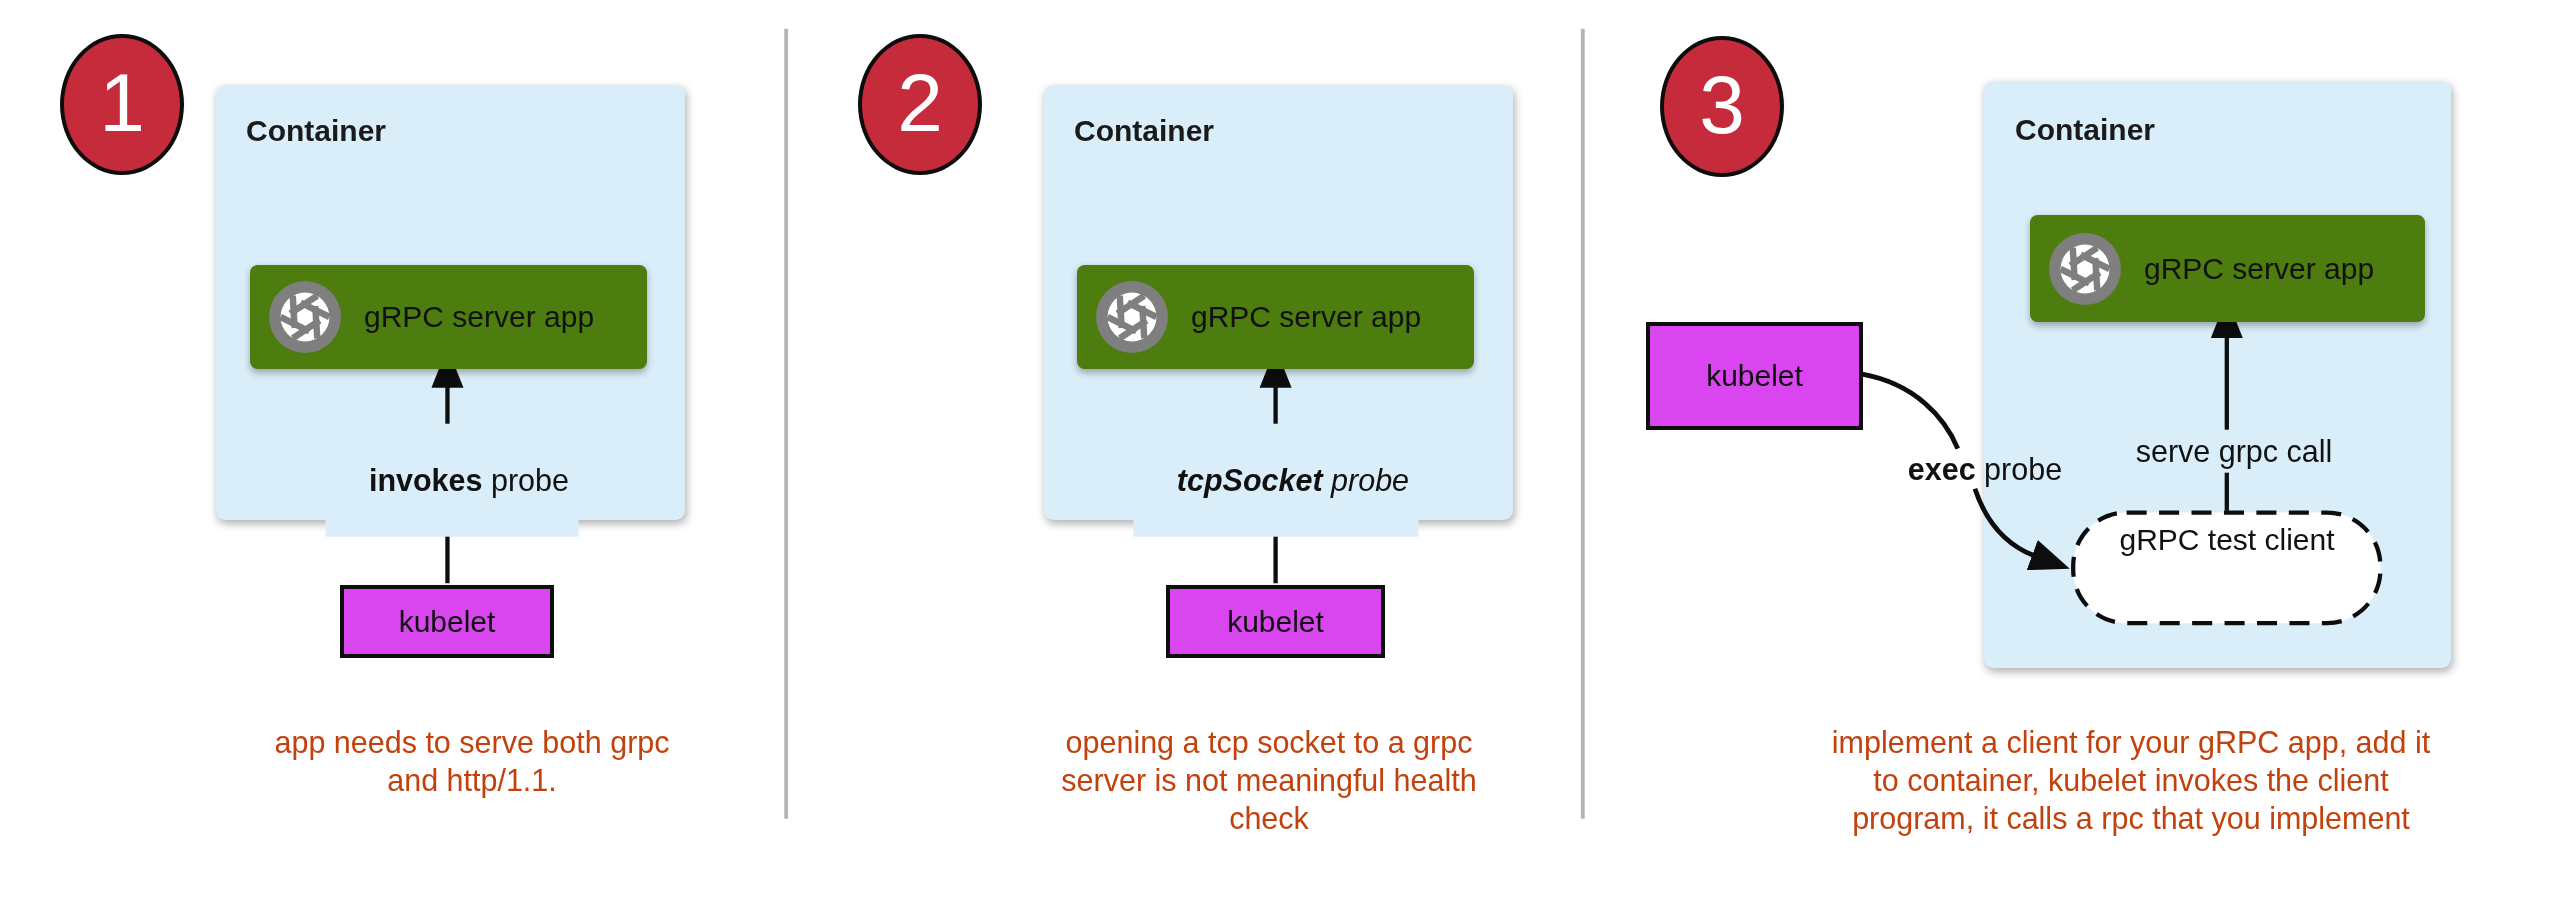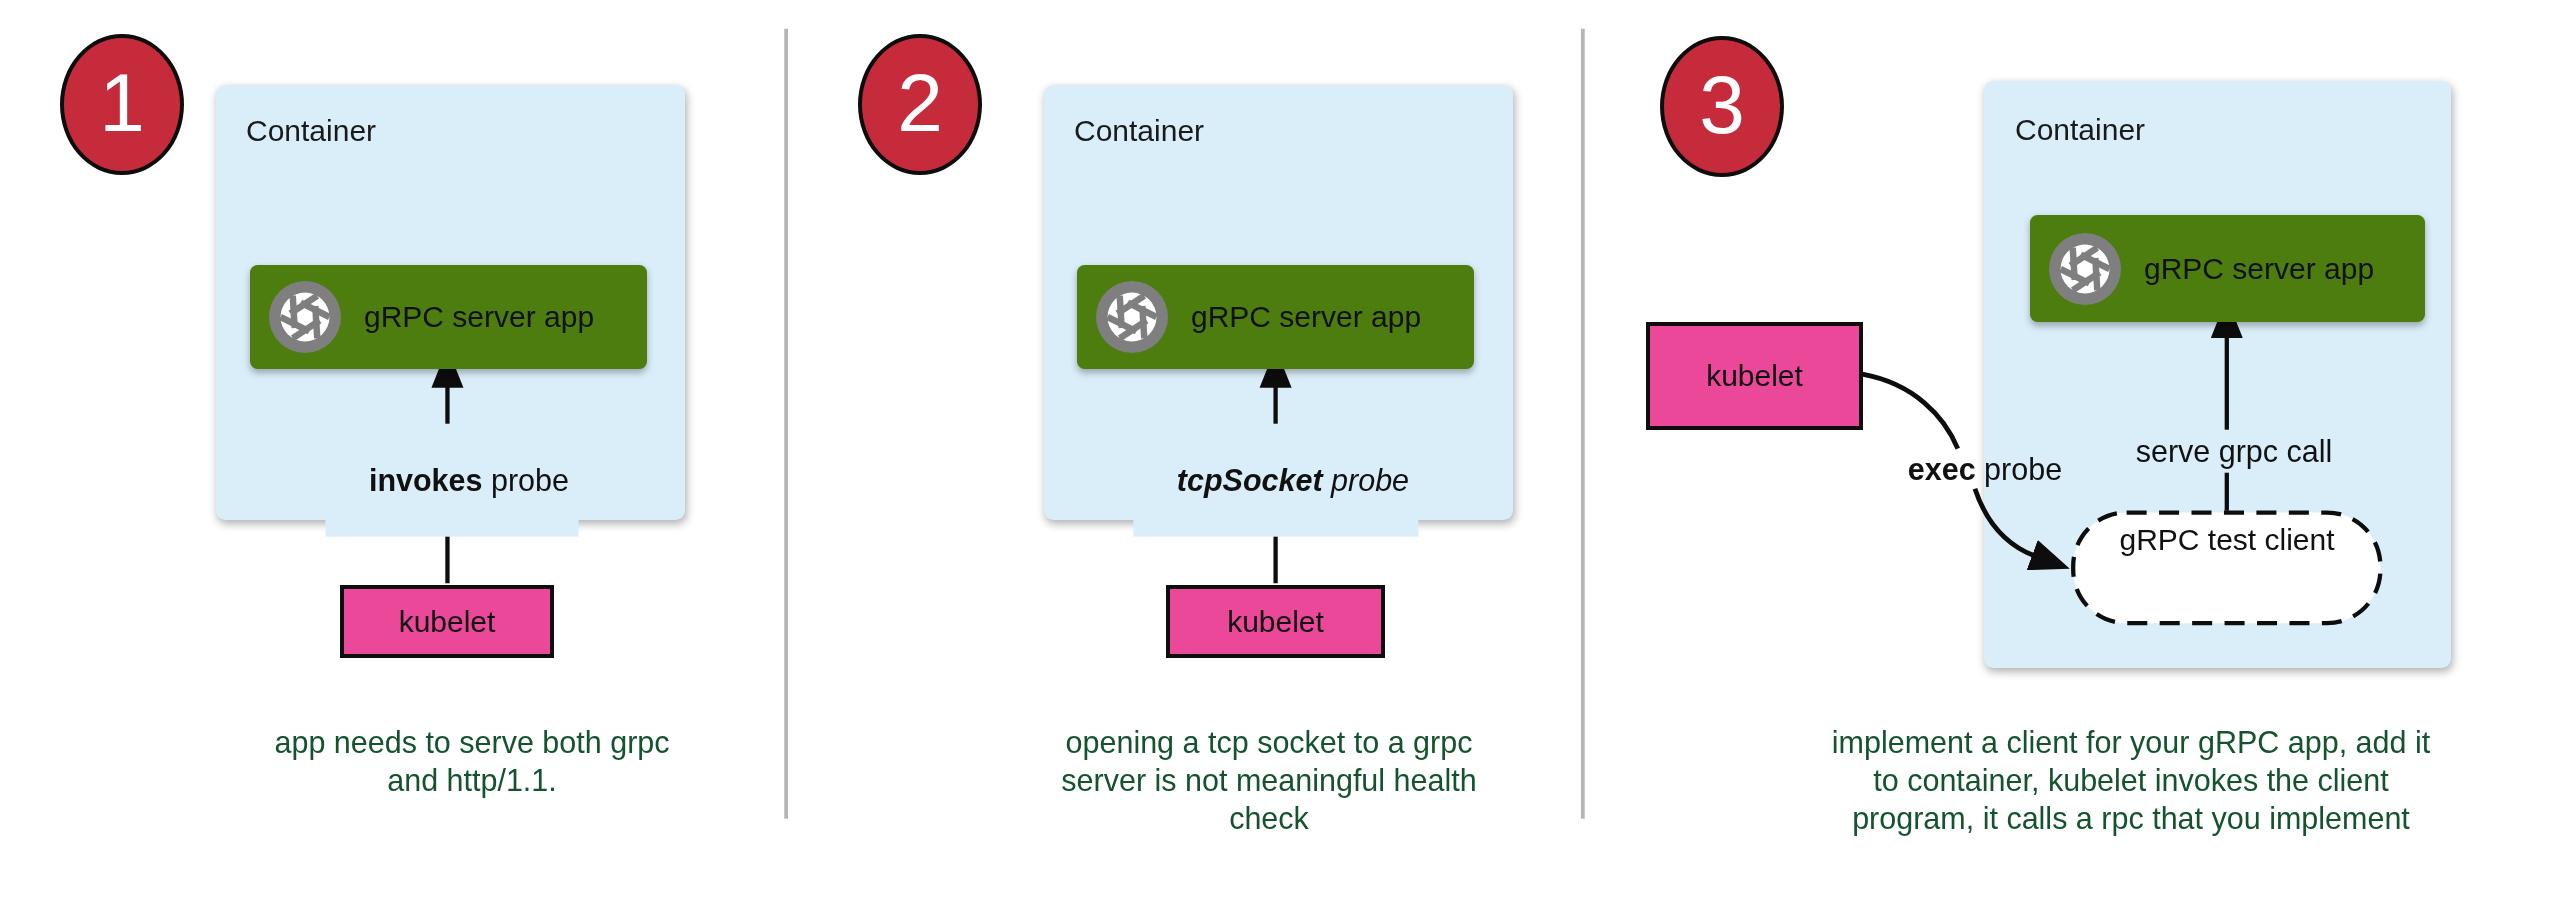--- a/index.html
+++ b/index.html
@@ -12,48 +12,48 @@
   html,body{margin:0;padding:0;background:#ffffff;}
   #canvas{
     position:relative;width:2576px;height:923px;background:#ffffff;overflow:hidden;
     font-family:"Liberation Sans",sans-serif;color:var(--ink);
   }
   .container-box{
     position:absolute;background:var(--blue);border-radius:9.5px;
     box-shadow:1.9px 3.8px 8.6px rgba(0,0,0,.30);z-index:1;
   }
   .container-label{
-    position:absolute;font-size:30px;color:#1a1a1a;z-index:3;white-space:pre;
+    position:absolute;font-size:30px;color:#1a1a1a;z-index:3;white-space:pre;font-weight:bold;
   }
   .badge{
     position:absolute;width:124px;height:141px;border-radius:50%;
     background:var(--red);border:4.8px solid #0d0d0d;box-sizing:border-box;
     display:flex;align-items:center;justify-content:center;z-index:3;
   }
   .badge span{color:#ffffff;font-size:82px;line-height:1;transform:translateY(-1.9px);}
   .app-box{
     position:absolute;background:#4d7c0f;border-radius:7.6px;
     box-shadow:0 3.8px 7.6px rgba(0,0,0,.30);z-index:3;
     display:flex;align-items:center;gap:23px;padding-left:19px;box-sizing:border-box;
   }
   .app-box .lbl{font-size:30px;white-space:pre;}
   .icon-wrap{width:72px;height:72px;flex:0 0 auto;display:block;}
   .kubelet-box{
-    position:absolute;background:#ec4899;border:4.8px solid #0d0d0d;box-sizing:border-box;
+    position:absolute;background:#d946ef;border:4.8px solid #0d0d0d;box-sizing:border-box;
     display:flex;align-items:center;justify-content:center;z-index:3;
   }
   .kubelet-box .lbl{font-size:30px;white-space:pre;}
   .float-label{
     position:absolute;transform:translate(-50%,-50%);font-size:30.5px;z-index:3;white-space:pre;
   }
   .float-label b{font-weight:bold;}
   .on-blue{background:var(--blue);padding:3.8px 9.5px;}
   .caption{
     position:absolute;font-size:30.5px;line-height:38px;text-align:center;
-    white-space:pre-line;z-index:3;color:#14532d;
+    white-space:pre-line;z-index:3;color:#c2410c;
   }
   .test-client-label{
     position:absolute;transform:translate(-50%,-50%);font-size:30px;z-index:3;white-space:pre;
   }
   svg.overlay{position:absolute;left:0;top:0;z-index:2;}
 </style>
 </head>
 <body>
 
 <div id="canvas">

